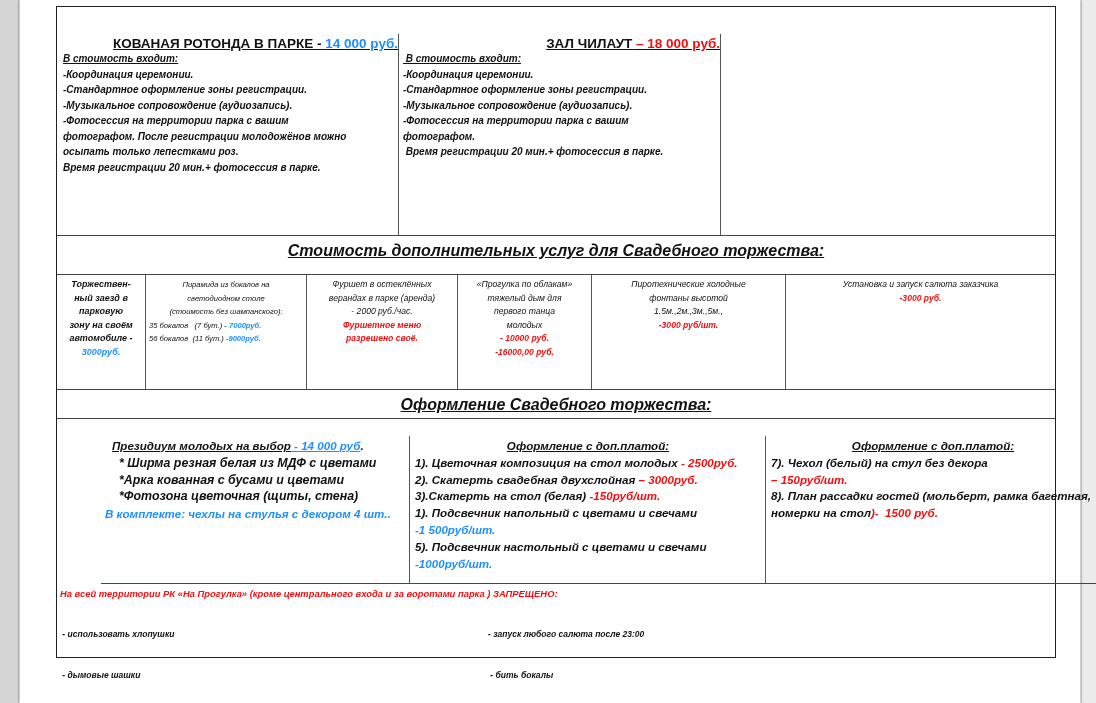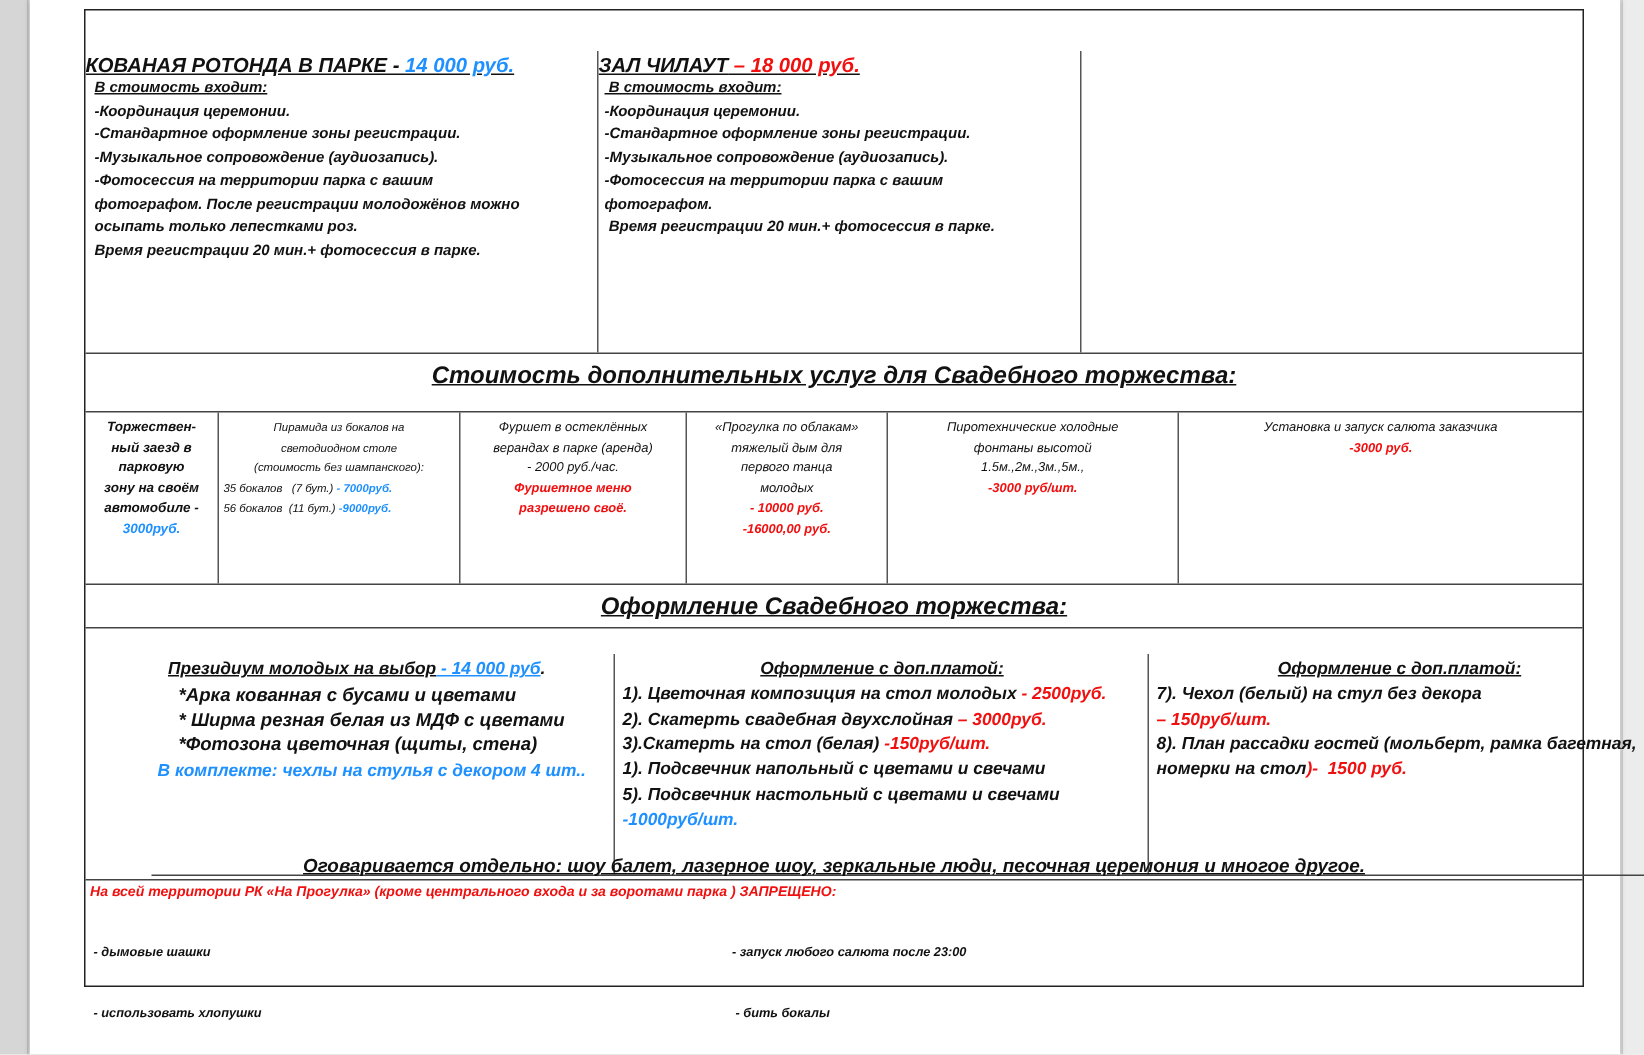--- a/index.html
+++ b/index.html
@@ -22,21 +22,21 @@
   .row { position:absolute; left:0; width:100%; border-bottom:1.5px solid #444; box-sizing:border-box; }
   .cell { position:absolute; top:0; bottom:0; box-sizing:border-box; border-right:1.5px solid #555; overflow:hidden; }
   .cell.last { border-right:none; }
   .b { font-weight:bold; }
   .u { text-decoration:underline; }
   .blue { color:#1e90ff; }
   .red { color:#f01010; }
   .title {
     text-align:center; font-style:italic; font-weight:bold; text-decoration:underline;
   }
-  .venue-title { text-align:left; font-style:italic; font-weight:bold; font-size:13.5px; text-decoration:underline; margin-top:2px; }
+  .venue-title { text-align:right; font-weight:bold; font-size:13.5px; text-decoration:underline; margin-top:2px; }
   .venue-body { font-size:10px; font-weight:bold; font-style:italic; line-height:15.5px; padding-left:6px; padding-right:4px; }
   .svc { font-size:8.6px; font-style:italic; font-weight:bold; text-align:center; line-height:13.5px; padding:3px 3px 0 3px; }
   .svc-small { font-size:7.6px; line-height:13.5px; }
   .dec { font-size:11.6px; font-style:italic; font-weight:bold; line-height:16.8px; }
   .rules { font-size:8.5px; font-style:italic; font-weight:bold; line-height:13.6px; }
 </style>
 </head>
 <body>
 
 <div class="viewer-left"></div>
@@ -139,64 +139,62 @@
     </div>
 
     <div class="row" style="top:383px; height:29px;">
       <div class="title" style="font-size:16px; line-height:29px;">Оформление  Свадебного торжества:</div>
     </div>
 
     <div class="row" style="top:429px; height:148px;margin-left:44px;">
       <div class="cell" style="left:0; width:309px;">
         <div class="dec" style="padding:2px 4px 0 4px;">
           <div style="padding-left:7px;"><span class="u">Президиум молодых на выбор</span><span class="u blue"> - 14 000 руб</span><span>.</span></div>
+          <div style="padding-left:14px; font-size:12.4px;">* Ширма резная белая из МДФ с цветами</div>
           <div style="padding-left:14px; font-size:12.4px;">*Арка кованная с бусами и цветами</div>
-          <div style="padding-left:14px; font-size:12.4px;">* Ширма резная белая из МДФ с цветами</div>
           <div style="padding-left:14px; font-size:12.4px;">*Фотозона цветочная (щиты, стена)</div>
           <div class="blue" style="margin-top:1px;">В комплекте: чехлы на стулья с декором  4 шт..</div>
         </div>
       </div>
       <div class="cell" style="left:309px; width:356px;">
         <div class="dec" style="padding:2px 4px 0 5px;">
           <div class="u" style="text-align:center;">Оформление с доп.платой:</div>
           <div><span>1). Цветочная композиция на стол молодых </span><span class="red">- 2500руб.</span></div>
           <div><span>2). Скатерть свадебная двухслойная </span><span class="red">– 3000руб.</span></div>
           <div><span>3).Скатерть на стол (белая) </span><span class="red">-150руб/шт.</span></div>
           <div>
               <div>1). Подсвечник напольный с цветами и свечами</div>
+              <div class="blue">-1 500руб/шт.</div>
             </div>
           <div>
               <div>5). Подсвечник настольный с цветами и свечами</div>
               <div class="blue">-1000руб/шт.</div>
             </div>
         </div>
       </div>
       <div class="cell last" style="left:665px; right:0;">
         <div class="dec" style="padding:2px 4px 0 5px;">
           <div class="u" style="text-align:center;">Оформление с доп.платой:</div>
           <div>
               <div>7). Чехол (белый) на стул без декора</div>
               <div class="red">– 150руб/шт.</div>
             </div>
           <div><span>8). План рассадки гостей (мольберт, рамка багетная, номерки на стол</span><span class="red" style="white-space:pre;">)-  1500 руб.</span></div>
         </div>
       </div>
     </div>
 
-    <div class="row" style="top:560px; height:20px;">
-      <div class="title" style="font-size:12.6px; line-height:20px;">Оговаривается отдельно: шоу балет, лазерное шоу, зеркальные люди, песочная церемония и многое другое.</div>
-    </div>
 
     <div class="row" style="top:580px; height:70px; border-bottom:none;">
       <div class="rules" style="padding:0 0 0 3px;">
         <div class="red" style="font-size:9.4px; line-height:14px;">На всей территории РК «На Прогулка» (кроме центрального входа и за воротами парка ) ЗАПРЕЩЕНО:</div>
         <div style="position:relative; height:56px;">
           <div style="position:absolute; left:0; top:0; width:420px; white-space:pre;">
+            <div> - использовать хлопушки</div>
             <div> - дымовые шашки</div>
-            <div> - использовать хлопушки</div>
             
             
           </div>
           <div style="position:absolute; left:428px; top:0; right:0; white-space:pre;">
             <div>- запуск любого салюта после 23:00</div>
             <div> - бить бокалы</div>
             
             
           </div>
         </div>

